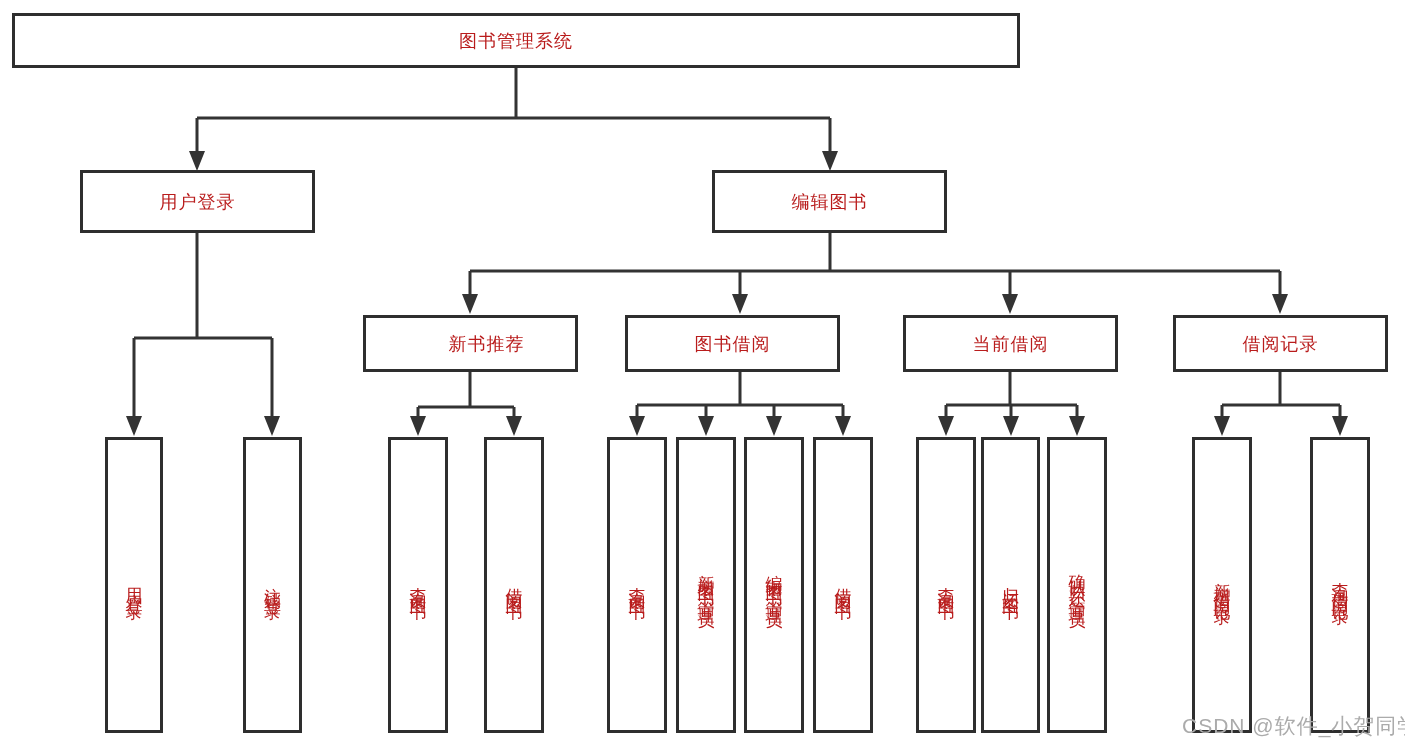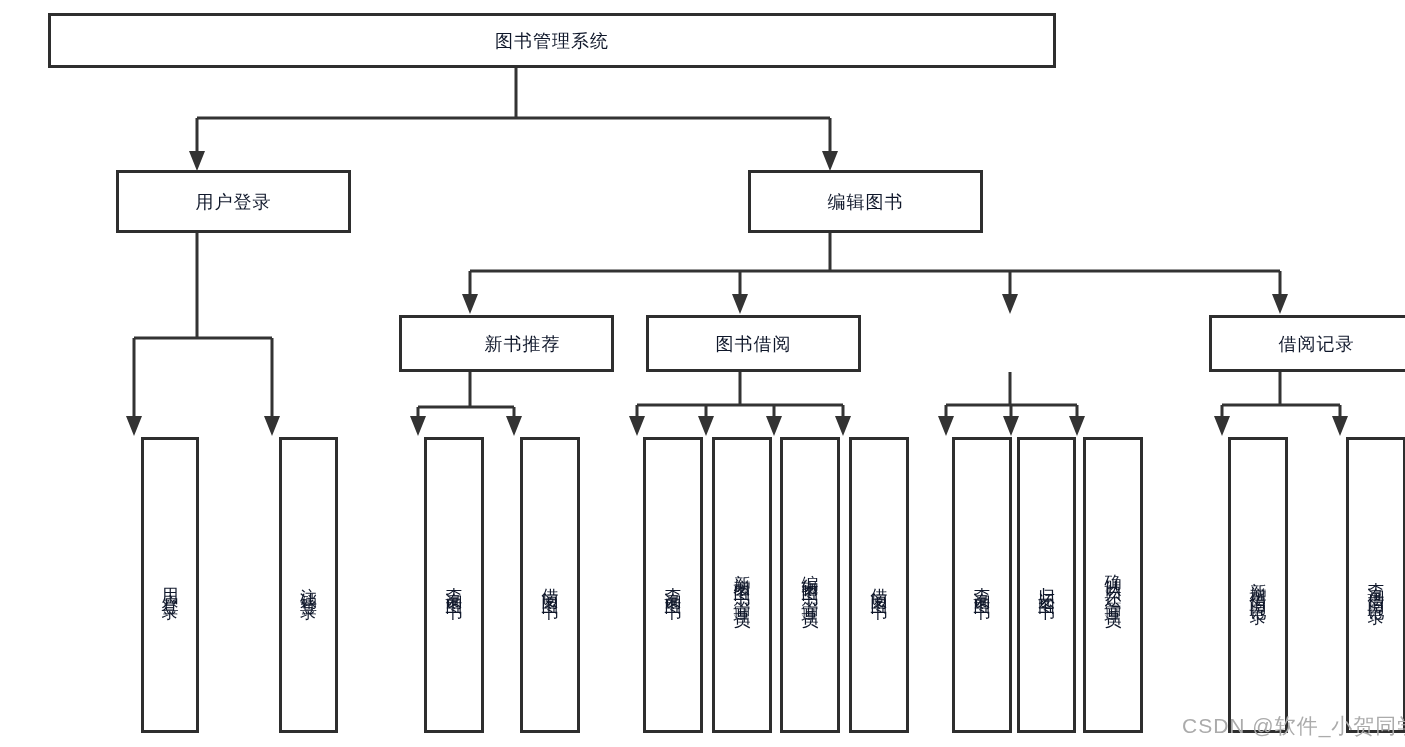--- a/index.html
+++ b/index.html
@@ -21,22 +21,21 @@
     top: 0;
     width: 1405px;
     height: 747px;
     pointer-events: none;
   }
   .box {
     position: absolute;
     box-sizing: border-box;
     border: 3px solid #2e2e2e;
     background: #ffffff;
-    color: #0f172a;
-    margin-left: 36px;
+    color: #b91c1c;
   }
   .box.h {
     display: flex;
     align-items: center;
     justify-content: center;
     font-size: 18px;
     letter-spacing: 1px;
   }
   .box.v span {
     position: absolute;
@@ -51,21 +50,21 @@
   }
   .root-box   { left: 12px;  top: 13px;  width: 1008px; height: 55px; }
   .l2-box     { top: 170px;  width: 235px; height: 63px; }
   .l3-box     { top: 315px;  width: 215px; height: 57px; }
   .leaf       { top: 437px;  width: 60px;  height: 296px; }
 
   #user-login-l2      { left: 80px; }
   #book-mgmt-l2       { left: 712px; }
 
   #new-book-l3        { left: 363px; padding-left: 32px; }
-  #book-borrow-l3     { left: 610px; }
+  #book-borrow-l3     { left: 625px; }
   #current-borrow-l3  { left: 903px; }
   #borrow-records-l3  { left: 1173px; text-align: center; }
 
   #leaf-ul-0 { left: 105px; width: 58px; }
   #leaf-ul-1 { left: 243px; width: 59px; }
 
   #leaf-nb-0 { left: 388px; }
   #leaf-nb-1 { left: 484px; }
 
   #leaf-bb-0 { left: 607px; }
@@ -128,20 +127,23 @@
   <div class="box h l2-box" id="book-mgmt-l2">
     <span>编辑图书</span>
   </div>
 
   <div class="box h l3-box" id="new-book-l3">
     <span>新书推荐</span>
   </div>
   <div class="box h l3-box" id="book-borrow-l3">
     <span>图书借阅</span>
   </div>
+  <div class="box h l3-box" id="current-borrow-l3">
+    <span>当前借阅</span>
+  </div>
   <div class="box h l3-box" id="borrow-records-l3">
     <span>借阅记录</span>
   </div>
 
   <div class="box v leaf" id="leaf-ul-0">
     <span>用户登录</span>
   </div>
   <div class="box v leaf" id="leaf-ul-1">
     <span>注销登录</span>
   </div>

